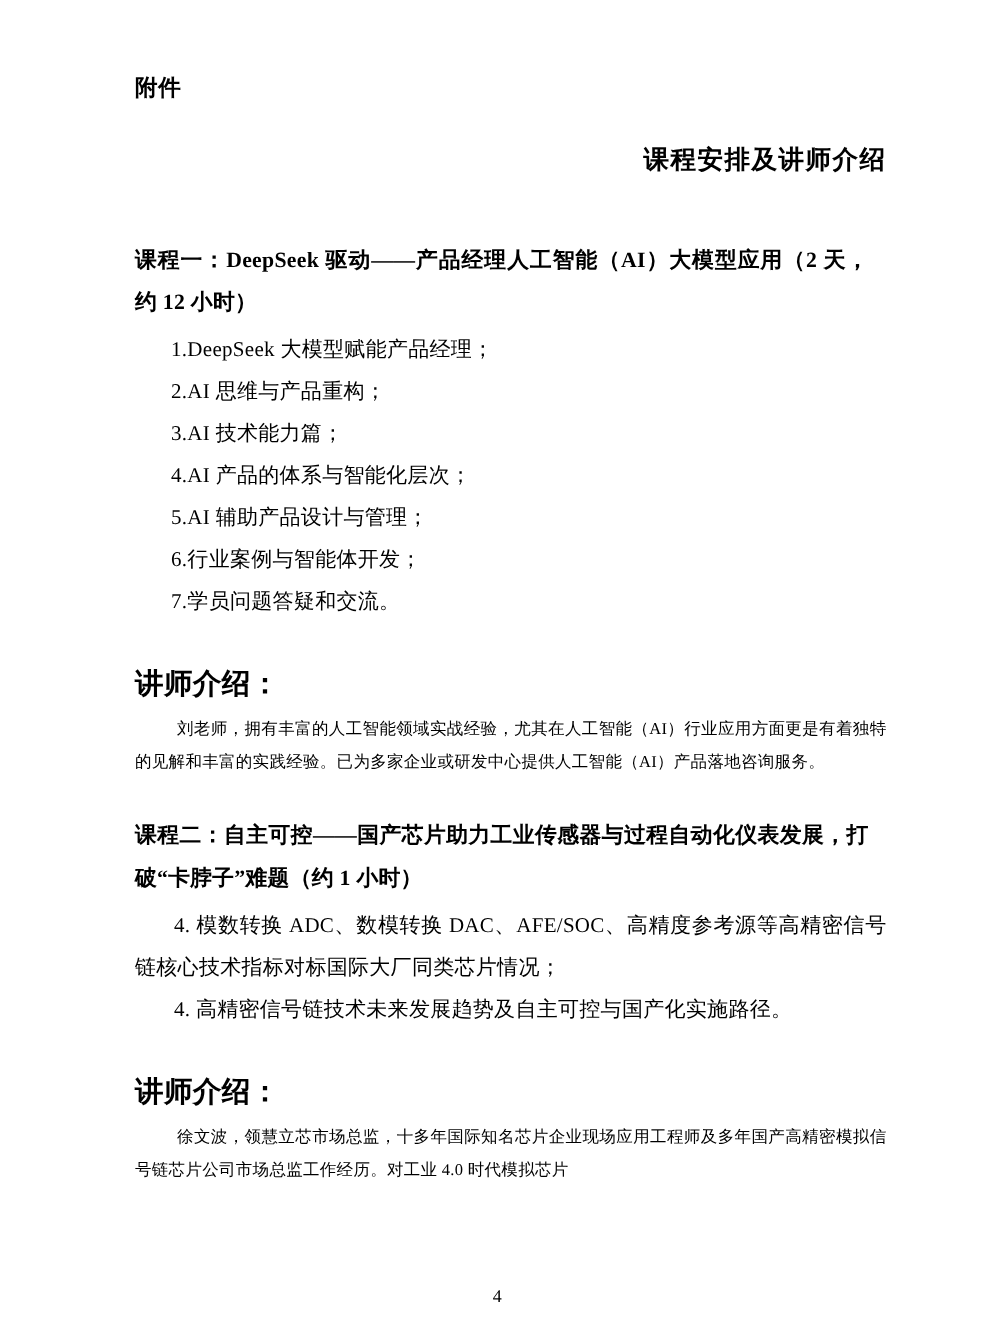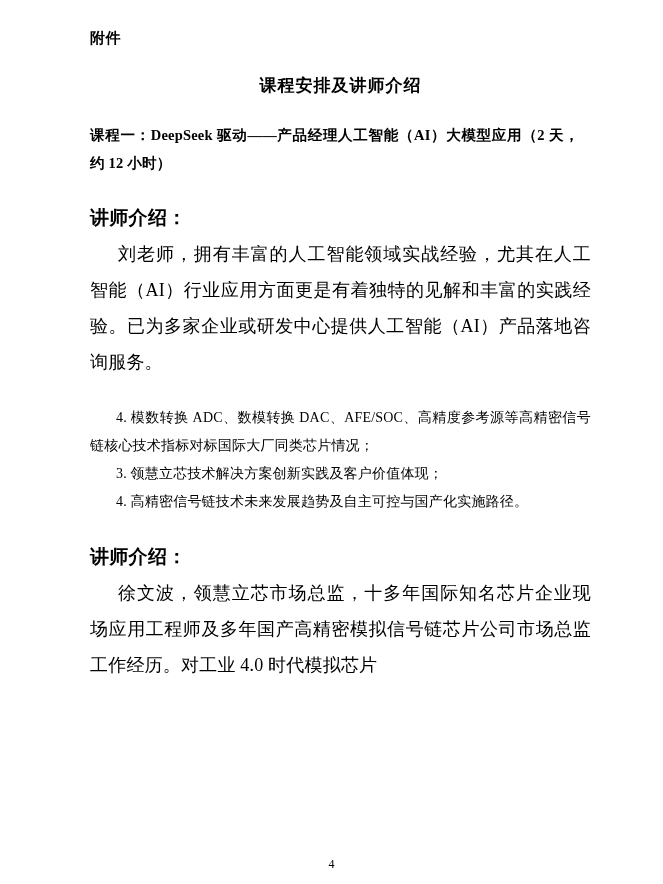--- a/index.html
+++ b/index.html
@@ -13,35 +13,35 @@
     font-family: "Liberation Serif", "DejaVu Serif", serif;
     color: #000000;
     position: relative;
     overflow: hidden;
   }
   .page {
     position: relative;
     width: 663px;
     height: 884px;
     box-sizing: border-box;
-    padding: 27px 72px 20px 90px;
+    padding: 48px 72px 20px 90px;
   }
   .attach-label {
     font-size: 15px;
     font-weight: bold;
     letter-spacing: 0.5px;
     margin: 0 0 22px 0;
     line-height: 1.5;
   }
   .doc-title {
     font-size: 17px;
     font-weight: bold;
-    text-align: center;
+    text-align: right;
     letter-spacing: 1px;
-    margin: 0 0 22px 0;
+    margin: 0 0 40px 0;
     line-height: 1.6;
   }
   .course-heading {
     font-size: 14.5px;
     font-weight: bold;
     line-height: 1.95;
     margin: 0 12px 4px 0;
     text-align: justify;
     letter-spacing: 0.2px;
   }
@@ -61,21 +61,21 @@
     text-align: justify;
   }
   .sub-heading {
     font-size: 19px;
     font-weight: bold;
     line-height: 1.95;
     margin: 22px 0 0 0;
     letter-spacing: 0.3px;
   }
   .para {
-    font-size: 18px;
+    font-size: 11px;
     line-height: 2.0;
     text-indent: 28px;
     text-align: justify;
     margin: 0;
     letter-spacing: 0.2px;
   }
   .block-gap-lg {
     height: 24px;
   }
   .page-number {
@@ -92,30 +92,39 @@
 <body>
 
 <div class="page">
 
   <div class="attach-label">附件</div>
 
   <div class="doc-title">课程安排及讲师介绍</div>
 
   <div class="section">
     <div class="course-heading">课程一：DeepSeek 驱动——产品经理人工智能（AI）大模型应用（2 天，约 12 小时）</div>
+    <ul class="item-list">
+      <li>1.DeepSeek 大模型赋能产品经理；</li>
+      <li>2.AI 思维与产品重构；</li>
+      <li>3.AI 技术能力篇；</li>
+      <li>4.AI 产品的体系与智能化层次；</li>
+      <li>5.AI 辅助产品设计与管理；</li>
+      <li>6.行业案例与智能体开发；</li>
+      <li>7.学员问题答疑和交流。</li>
+    </ul>
     <div class="sub-heading">讲师介绍：</div>
     <p class="para">刘老师，拥有丰富的人工智能领域实战经验，尤其在人工智能（AI）行业应用方面更是有着独特的见解和丰富的实践经验。已为多家企业或研发中心提供人工智能（AI）产品落地咨询服务。</p>
   </div>
 
   <div class="block-gap-lg"></div>
 
   <div class="section">
+    <div class="course-heading">课程二：自主可控——国产芯片助力工业传感器与过程自动化仪表发展，打破“卡脖子”难题（约 1 小时）</div>
     <ul class="item-list indent2">
       <li>4. 模数转换 ADC、数模转换 DAC、AFE/SOC、高精度参考源等高精密信号链核心技术指标对标国际大厂同类芯片情况；</li>
-      <li>3. 领慧立芯技术解决方案创新实践及客户价值体现；</li>
       <li>4. 高精密信号链技术未来发展趋势及自主可控与国产化实施路径。</li>
     </ul>
     <div class="sub-heading">讲师介绍：</div>
     <p class="para">徐文波，领慧立芯市场总监，十多年国际知名芯片企业现场应用工程师及多年国产高精密模拟信号链芯片公司市场总监工作经历。对工业 4.0 时代模拟芯片</p>
   </div>
 
   <div class="page-number">4</div>
 </div>
 
 </body></html>

